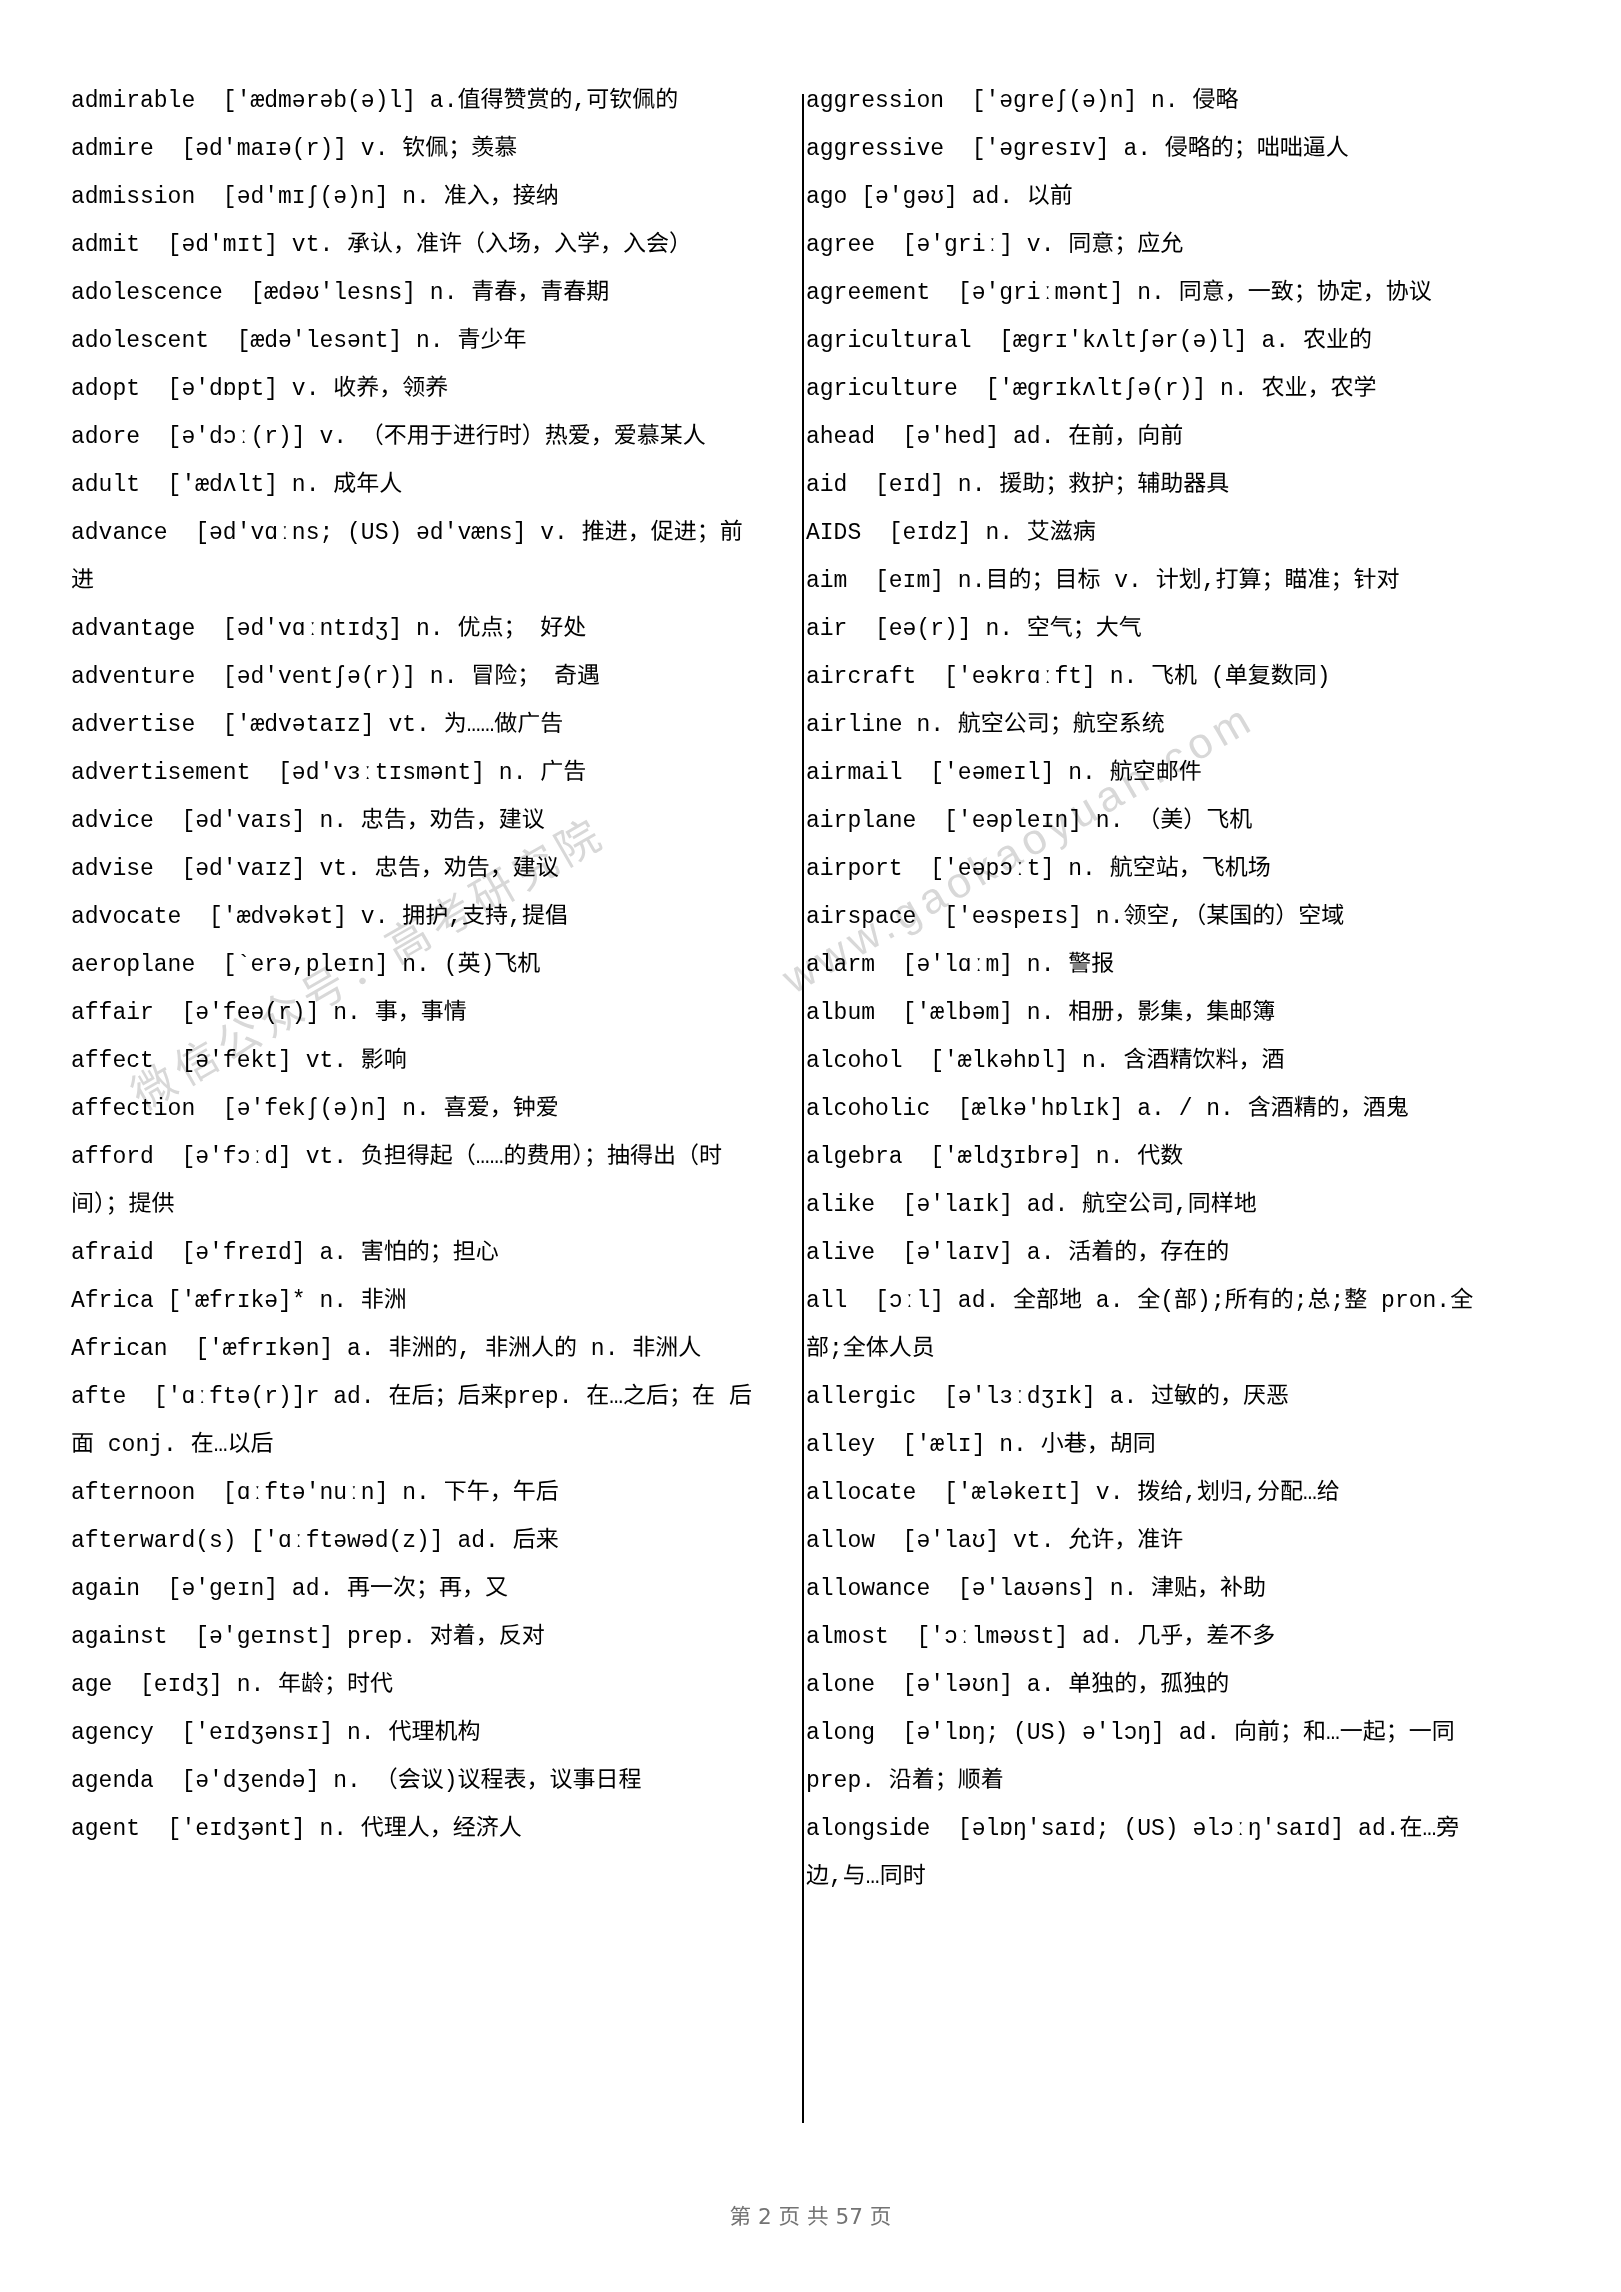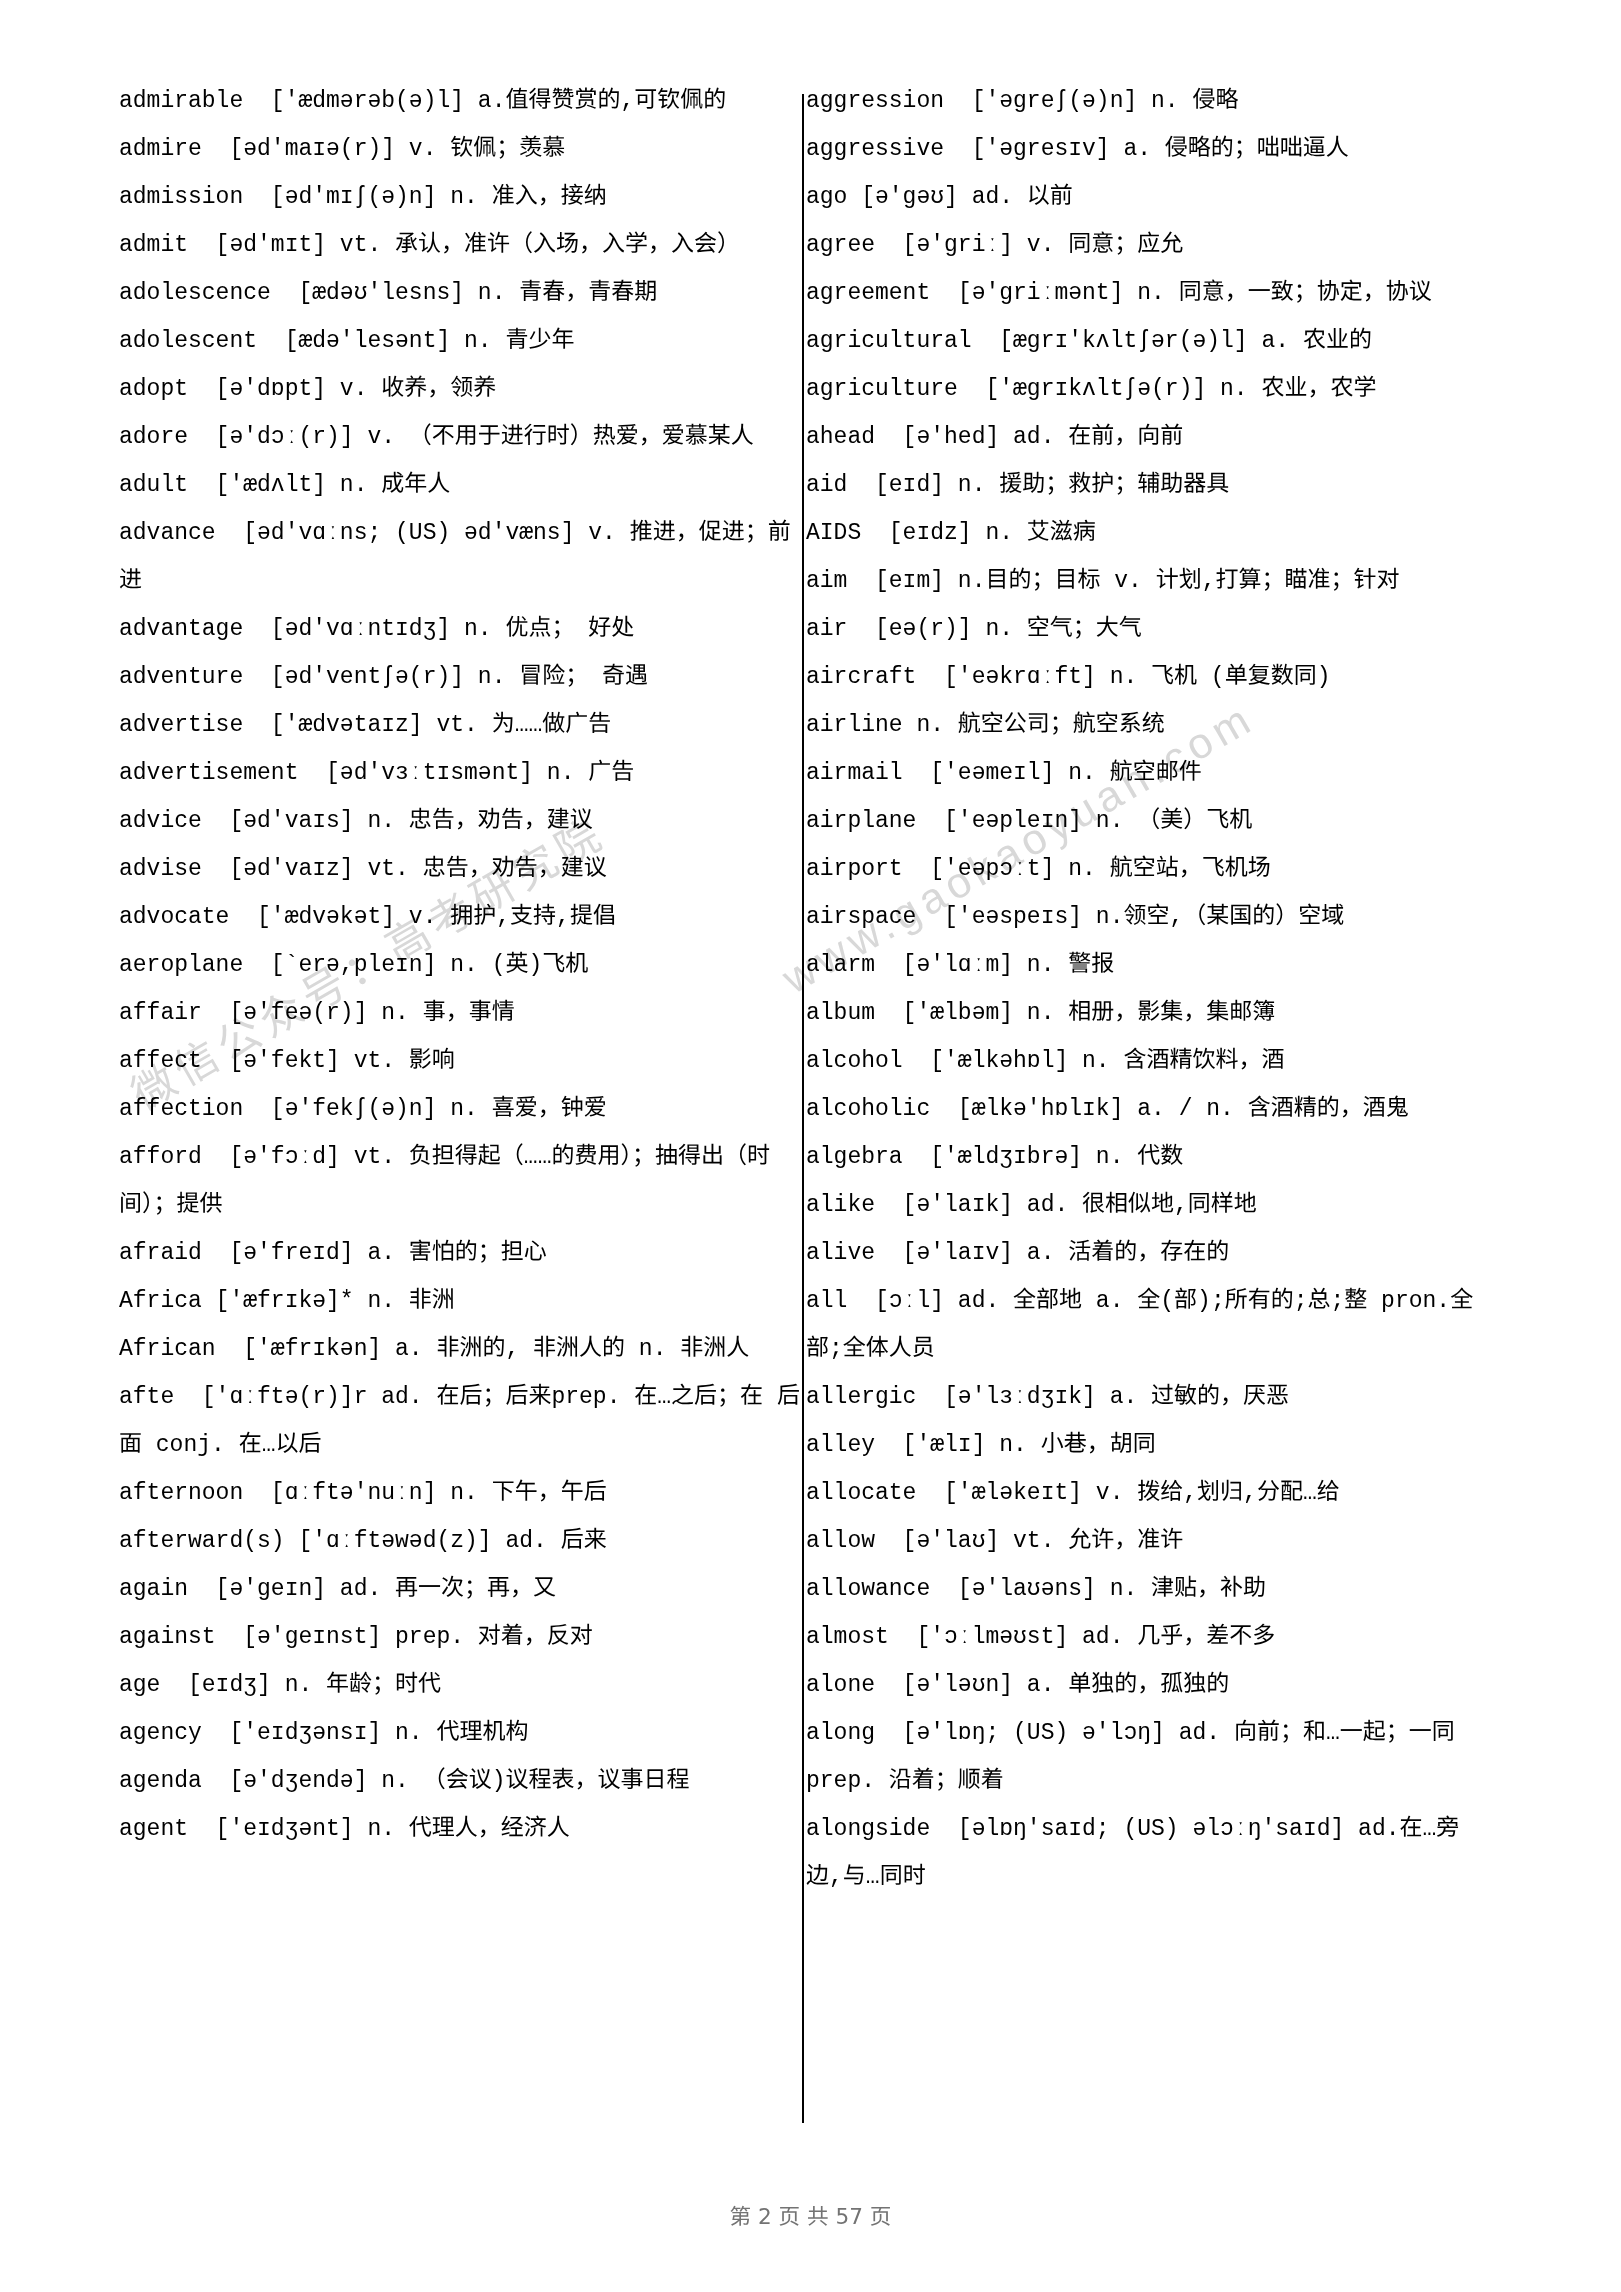--- a/index.html
+++ b/index.html
@@ -53,21 +53,21 @@
     left: 0; top: 0;
     width: 1621px;
     height: 2205px;
     z-index: 3;
   }
   .col {
     position: absolute;
     top: 76px;
     width: 686px;
   }
-  .col-left  { left: 71px; margin-left: 48px; }
+  .col-left  { left: 71px; }
   .col-right { left: 806px; }
 
   .divider {
     position: absolute;
     left: 802px;
     top: 94px;
     width: 2px;
     height: 2029px;
     background: #000000;
     z-index: 4;
@@ -167,21 +167,21 @@
         <p class="entry">airline n. <span class="cn">航空公司；航空系统</span></p>
         <p class="entry">airmail  ['eəmeɪl] n. <span class="cn">航空邮件</span></p>
         <p class="entry">airplane  ['eəpleɪn] n. <span class="cn">（美）飞机</span></p>
         <p class="entry">airport  ['eəpɔːt] n. <span class="cn">航空站，飞机场</span></p>
         <p class="entry">airspace  ['eəspeɪs] n.<span class="cn">领空</span>,<span class="cn">（某国的）空域</span></p>
         <p class="entry">alarm  [ə'lɑːm] n. <span class="cn">警报</span></p>
         <p class="entry">album  ['ælbəm] n. <span class="cn">相册，影集，集邮簿</span></p>
         <p class="entry">alcohol  ['ælkəhɒl] n. <span class="cn">含酒精饮料，酒</span></p>
         <p class="entry">alcoholic  [ælkə'hɒlɪk] a. / n. <span class="cn">含酒精的，酒鬼</span></p>
         <p class="entry">algebra  ['ældʒɪbrə] n. <span class="cn">代数</span></p>
-        <p class="entry">alike  [ə'laɪk] ad. <span class="cn">很相似地</span>,<span class="cn">同样地</span></p>
+        <p class="entry">alike  [ə'laɪk] ad. <span class="cn">航空公司</span>,<span class="cn">同样地</span></p>
         <p class="entry">alive  [ə'laɪv] a. <span class="cn">活着的，存在的</span></p>
         <p class="entry">all  [ɔːl] ad. <span class="cn">全部地</span> a. <span class="cn">全</span>(<span class="cn">部</span>);<span class="cn">所有的</span>;<span class="cn">总</span>;<span class="cn">整</span> pron.<span class="cn">全部</span>;<span class="cn">全体人员</span></p>
         <p class="entry">allergic  [ə'lɜːdʒɪk] a. <span class="cn">过敏的，厌恶</span></p>
         <p class="entry">alley  ['ælɪ] n. <span class="cn">小巷，胡同</span></p>
         <p class="entry">allocate  ['æləkeɪt] v. <span class="cn">拨给</span>,<span class="cn">划归</span>,<span class="cn">分配</span>…<span class="cn">给</span></p>
         <p class="entry">allow  [ə'laʊ] vt. <span class="cn">允许，准许</span></p>
         <p class="entry">allowance  [ə'laʊəns] n. <span class="cn">津贴，补助</span></p>
         <p class="entry">almost  ['ɔːlməʊst] ad. <span class="cn">几乎，差不多</span></p>
         <p class="entry">alone  [ə'ləʊn] a. <span class="cn">单独的，孤独的</span></p>
         <p class="entry">along  [ə'lɒŋ; (US) ə'lɔŋ] ad. <span class="cn">向前；和</span>…<span class="cn">一起；一同</span> prep. <span class="cn">沿着；顺着</span></p>

